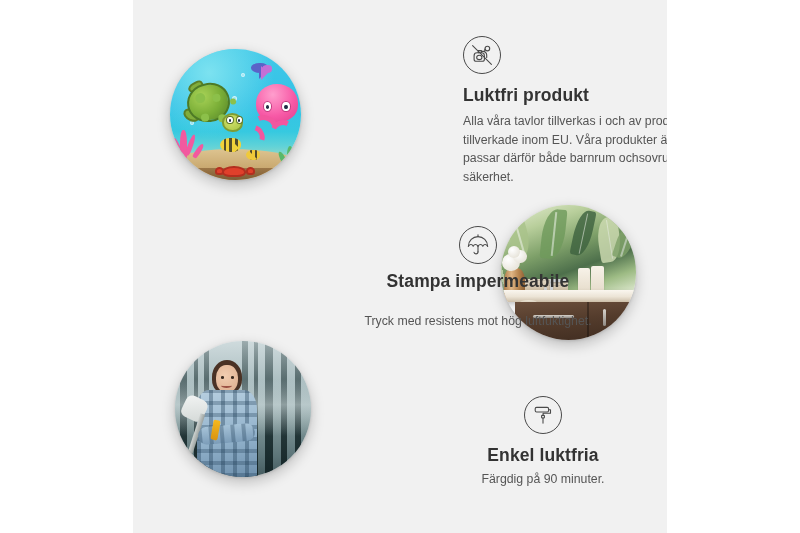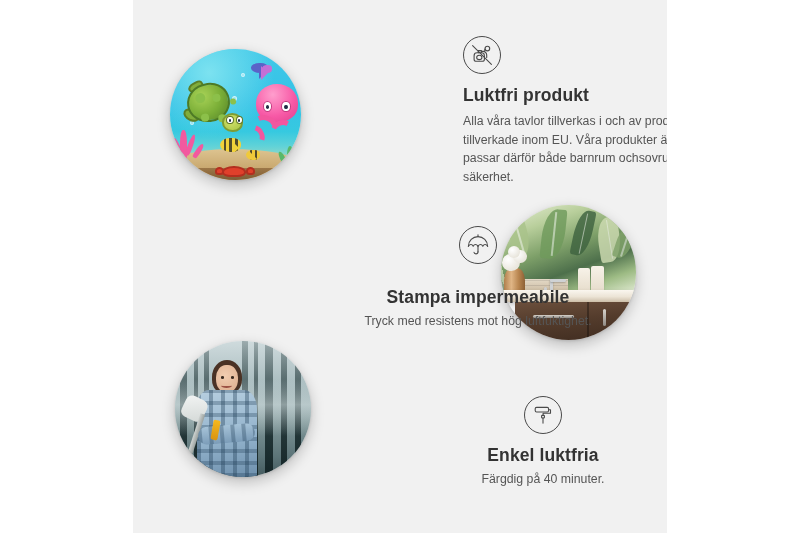--- a/index.html
+++ b/index.html
@@ -289,22 +289,22 @@
   }
 
   
   #feature-odour { left: 330px; top: 36px; width: 300px; }
   #feature-odour .feat-title { margin-top: 11px; }
   #feature-odour .feat-body  { margin-top: 6px; width: 296px; }
 
   
   #feature-water { left: 205px; top: 226px; width: 280px; text-align: center; }
   #feature-water .icon-circle { margin: 0 auto; }
-  #feature-water .feat-title { margin-top: 23px; }
-  #feature-water .feat-body  { margin-top: 4px; }
+  #feature-water .feat-title { margin-top: 7px; }
+  #feature-water .feat-body  { margin-top: 20px; }
 
   
   #feature-mount { left: 300px; top: 396px; width: 220px; text-align: center; }
   #feature-mount .icon-circle { margin: 0 auto; }
   #feature-mount .feat-title { margin-top: 11px; }
   #feature-mount .feat-body  { margin-top: 4px; }
 </style>
 </head>
 <body>
 
@@ -468,17 +468,17 @@
     <div class="feature" id="feature-mount">
       <div class="icon-circle">
         <svg width="26" height="26" viewBox="0 0 26 26" fill="none" stroke="#4a4a4a" stroke-width="1.1" stroke-linecap="round" stroke-linejoin="round">
           <rect x="5.2" y="5.4" width="13.4" height="4.6" rx="1.4"></rect>
           <path d="M18.6 7.7h1.9v3.6h-7.4v2.1"></path>
           <rect x="11.6" y="13.4" width="2.8" height="2.6" rx="0.7"></rect>
           <path d="M13 16v5.1"></path>
         </svg>
       </div>
       <div class="feat-title">Enkel luktfria</div>
-      <div class="feat-body">Färgdig på 40 minuter.</div>
+      <div class="feat-body">Färgdig på 90 minuter.</div>
     </div>
 
   </div>
 </div>
 
 </body></html>

